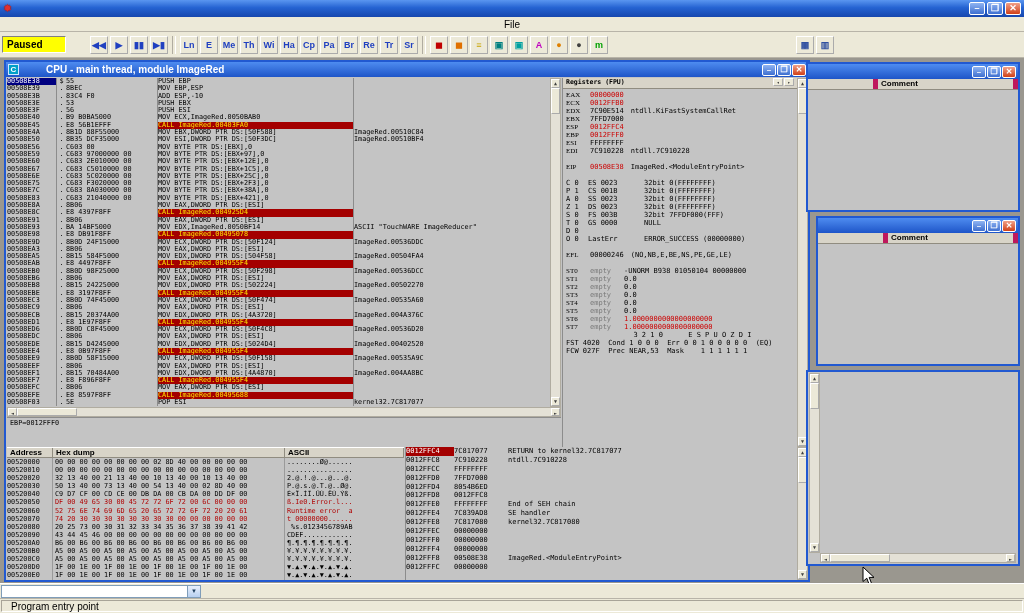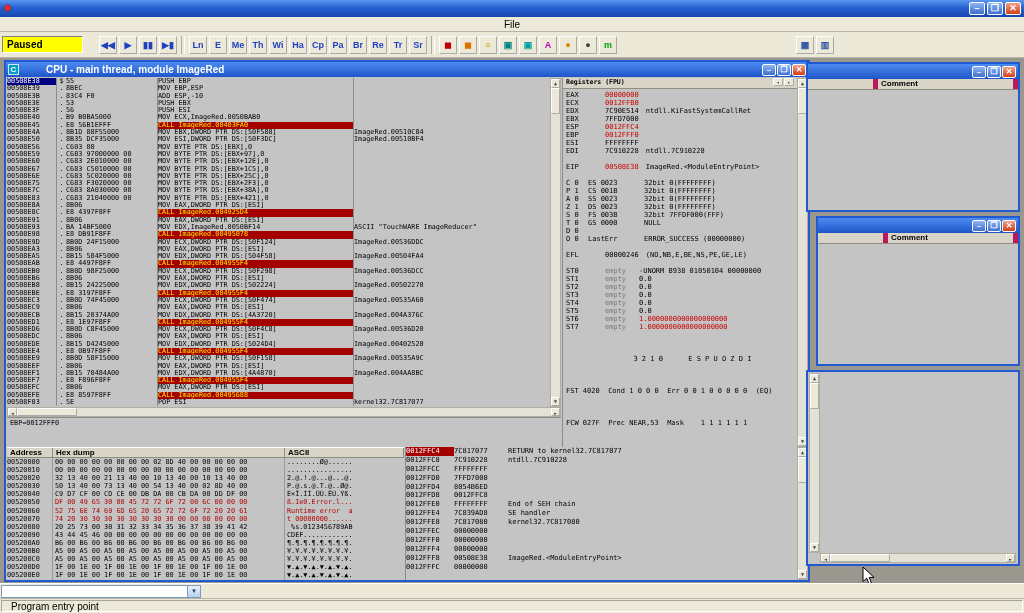--- a/index.html
+++ b/index.html
@@ -27,23 +27,23 @@
   .menu-item { padding:0 6px; height:15px; line-height:15px; }
   .menu-gap { width:16px; }
   .mbtn { border:1px outset #FFF; background:#ECE9D8; padding:0 3px; margin:0 1px; height:13px;
     line-height:11px; font-size:9px; font-weight:bold; color:#203040; }
   .micon { min-width:14px; text-align:center; }
   .mclose { width:15px; text-align:center; color:#000; }
 
   
   #toolbar { position:absolute; left:0; top:32px; right:0; height:26px; background:#ECE9D8;
     border-bottom:1px solid #B8B4A8; display:flex; align-items:center; padding:0 2px; }
-  #paused { width:81px; height:17px; background:#FFFF00; border:1px solid #808080;
+  #paused { width:64px; height:17px; background:#FFFF00; border:1px solid #808080;
     border-right-color:#fff; border-bottom-color:#fff; font:bold 10px/15px "Liberation Sans",sans-serif;
-    padding-left:4px; margin-right:15px; color:#000; }
+    padding-left:4px; margin-right:23px; color:#000; }
   .tbtn { min-width:18px; height:18px; border:1px outset #FFF; background:#ECE9D8; margin:0 1px;
     text-align:center; font:bold 9px/16px "Liberation Sans",sans-serif; color:#2040C0; }
   .tsep { width:4px; height:18px; margin:0 3px; border-left:1px solid #B0ACA0; border-right:1px solid #FFF; }
   .tb-right { position:absolute; left:795px; top:4px; display:flex; }
 
   
   #mdi { position:absolute; left:0; top:58px; width:1024px; height:525px; background:#9A978F; overflow:hidden; }
 
   .childwin { position:absolute; background:#C4C4C4; border:2px solid #2159D1; }
   .childbar { height:15px; background:linear-gradient(180deg,#4E8CF0,#1E55C8); display:flex;
@@ -70,30 +70,30 @@
 
   #regpane { position:absolute; left:556px; top:16px; width:235px; height:369px; background:#C4C4C4;
     border-left:1px solid #8C8C8C; font-family:"DejaVu Sans Mono",monospace; font-size:7px; line-height:8px; overflow:hidden; }
   #regheader { height:11px; background:#D8D4C8; border-bottom:1px solid #908C80; display:flex;
     align-items:flex-start; font-size:6.5px; padding:0 3px; font-weight:bold; }
   .rh-btns { margin-left:auto; display:flex; gap:1px; }
   .rh-btn { width:10px; height:8px; border:1px outset #fff; background:#ECE9D8; font-size:5px;
     line-height:6px; text-align:center; color:#404040; }
   #reglines { padding:2px 3px; }
   .rline { display:flex; height:8px; white-space:pre; }
-  .r-l { width:39px; flex:none; }
+  .r-l { width:24px; flex:none;font-family:Liberation Serif, serif; }
   .r-v { flex:none; }
   .r-v.red { color:#CC0000; }
   .r-c { margin-left:7px; flex:1; overflow:hidden; }
   .f-f { width:22px; flex:none; }
   .f-s { width:56px; flex:none; }
   .f-d { flex:1; overflow:hidden; }
   .st-s { width:34px; flex:none; color:#787878; }
   .spacer8 { height:8px; }
-  .reg-pre { white-space:pre; height:8px;margin-top:24px; }
+  .reg-pre { white-space:pre; height:8px; }
 
   #dumpheader { position:absolute; left:1px; top:385px; width:397px; height:11px; display:flex;
     background:#D8D4C8; border-top:1px solid #FFF; border-bottom:1px solid #908C80;
     font:bold 8px/10px "Liberation Sans",sans-serif; }
   .dh { border-right:1px solid #908C80; padding-left:3px; overflow:hidden; }
   .dh-a { width:46px; flex:none; }
   .dh-h { width:232px; flex:none; }
   .dh-t { flex:1; }
 
   #dumppane { position:absolute; left:1px; top:396px; width:397px; height:122px; overflow:hidden;

